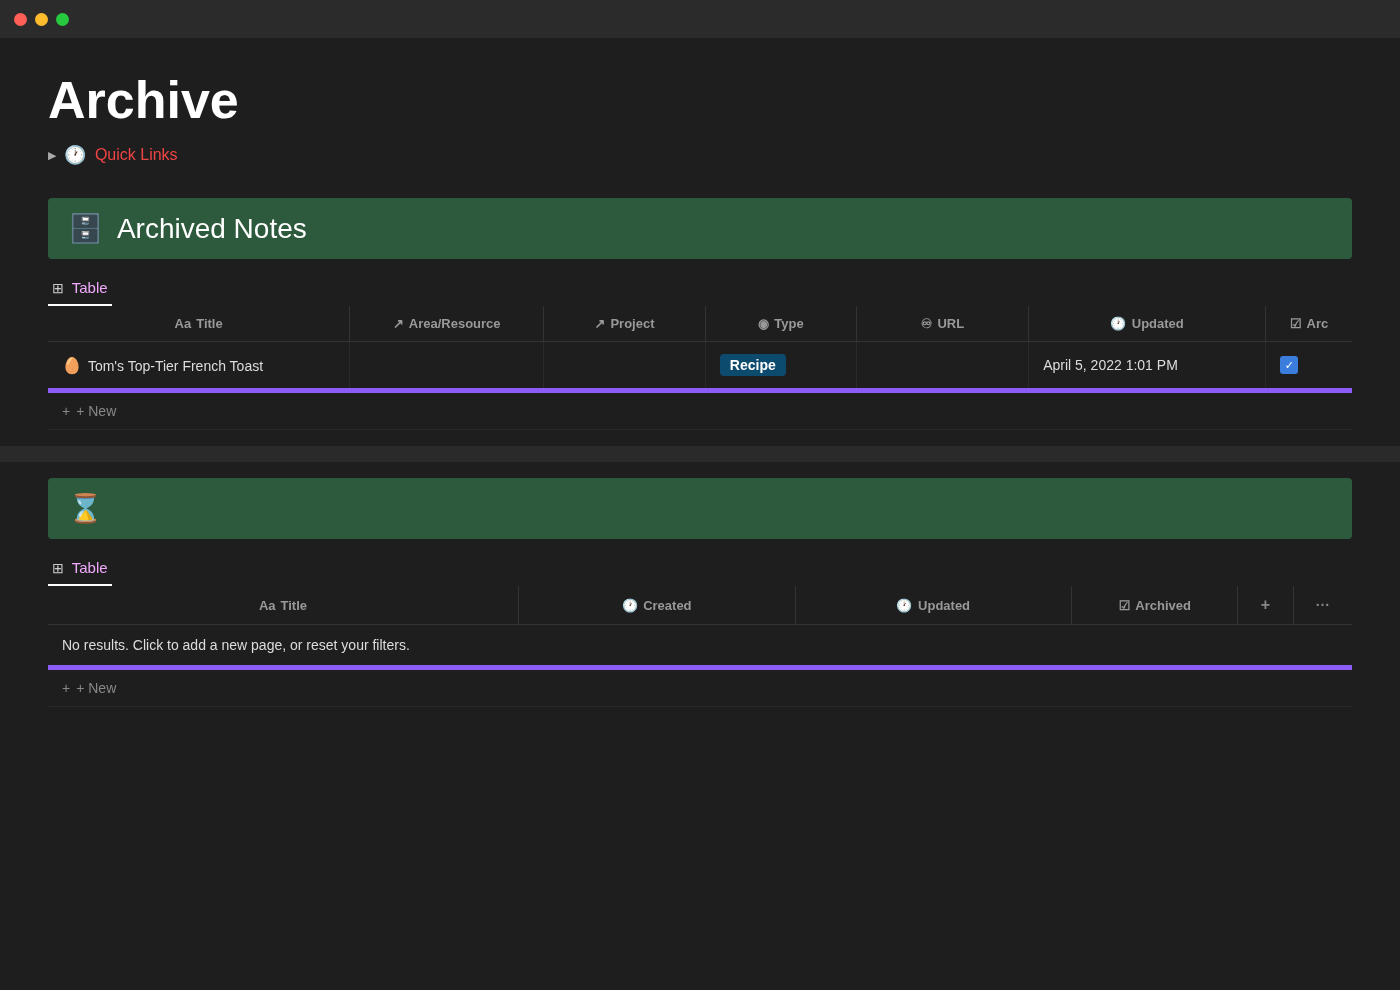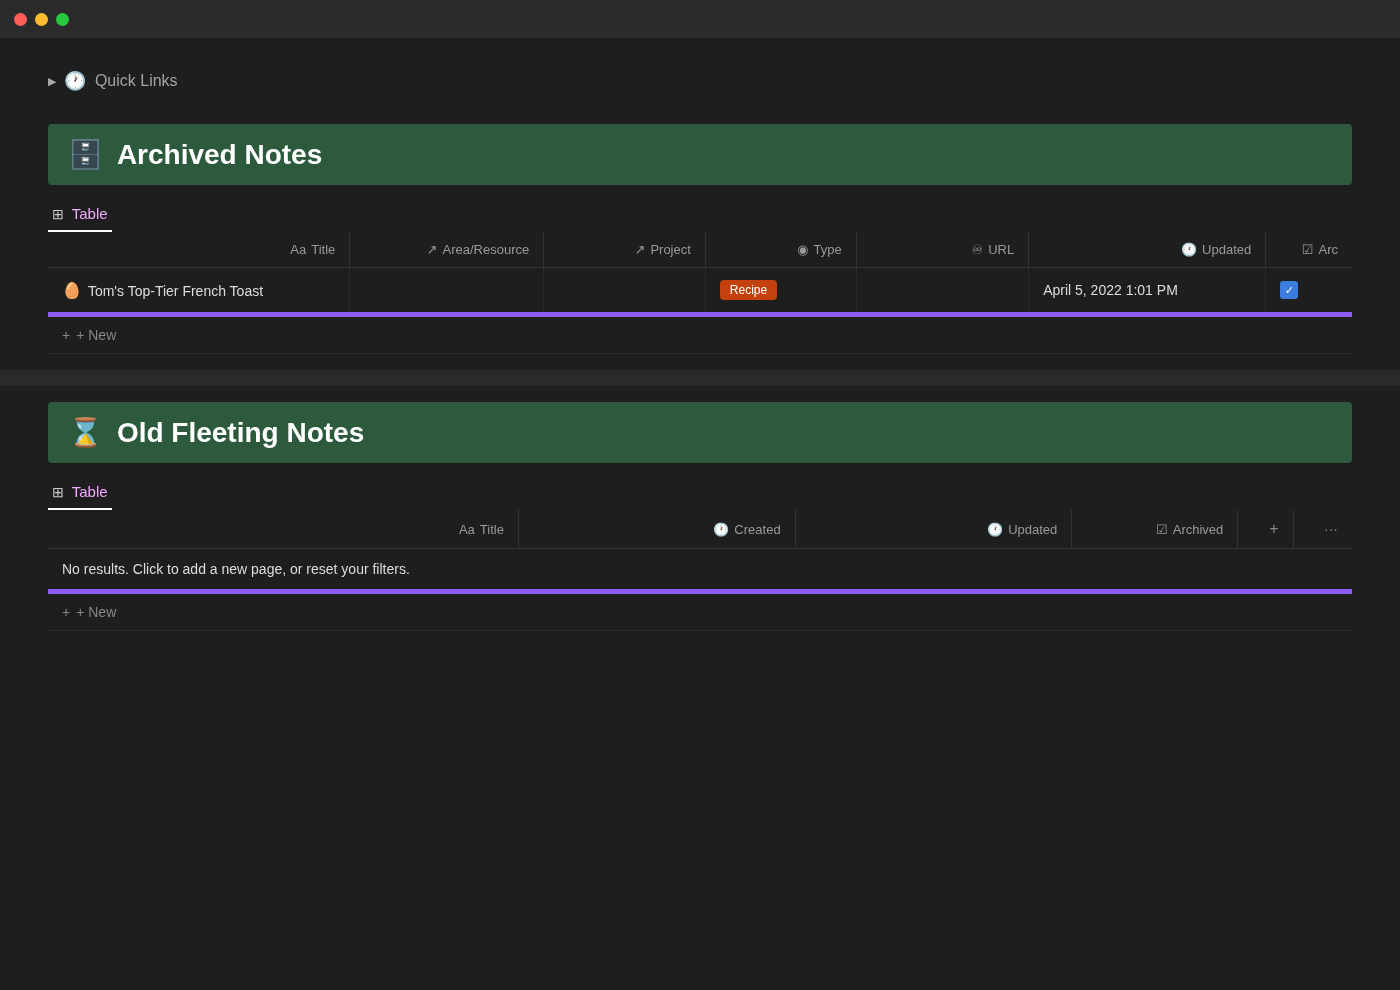--- a/index.html
+++ b/index.html
@@ -54,40 +54,40 @@
       cursor: pointer;
     }
     .triangle-icon {
       font-size: 11px;
       color: #aaa;
     }
     .clock-emoji {
       font-size: 18px;
     }
     .quick-links-text {
-      color: #a3a3a3;
+      color: #ef4444;
       font-size: 16px;
     }
 
     
     .section-header {
       background: #2d5a3d;
       border-radius: 4px;
       padding: 14px 20px;
       display: flex;
       align-items: center;
       gap: 14px;
       margin-bottom: 0;
     }
     .section-emoji {
       font-size: 28px;
     }
     .section-title {
       font-size: 28px;
-      font-weight: 700;
+      font-weight: 400;
       color: #ffffff;
     }
 
     
     .table-view-tab {
       display: flex;
       align-items: center;
       gap: 8px;
       padding: 12px 4px 8px 4px;
       border-bottom: 2px solid #ffffff;
@@ -108,23 +108,23 @@
     
     .data-table {
       width: 100%;
       border-collapse: collapse;
       margin-top: 0;
     }
     .data-table th {
       background: #1e1e1e;
       color: #999999;
       font-size: 13px;
-      font-weight: 400;
+      font-weight: 700;
       padding: 10px 14px;
-      text-align: right;
+      text-align: center;
       border-bottom: 1px solid #333;
       border-right: 1px solid #333;
       white-space: nowrap;
     }
     .data-table th:last-child {
       border-right: none;
     }
     .data-table td {
       padding: 12px 14px;
       border-bottom: 5px solid #8b5cf6;
@@ -144,24 +144,24 @@
     .col-title { width: 280px; }
     .col-area { width: 180px; }
     .col-project { width: 150px; }
     .col-type { width: 140px; }
     .col-url { width: 160px; }
     .col-updated { width: 220px; }
     .col-archived { width: 80px; }
 
     
     .badge-recipe {
-      background: #c2410c;
+      background: #0c4a6e;
       color: #ffffff;
-      font-size: 12px;
-      font-weight: 400;
+      font-size: 14px;
+      font-weight: 700;
       padding: 3px 10px;
       border-radius: 4px;
       display: inline-block;
     }
 
     
     .checkbox-checked {
       width: 18px;
       height: 18px;
       background: #3b7ddd;
@@ -233,20 +233,21 @@
 <body>
 
 <div class="titlebar">
   <div class="traffic-light tl-red"></div>
   <div class="traffic-light tl-yellow"></div>
   <div class="traffic-light tl-green"></div>
 </div>
 
 <div class="main">
 
+  <div class="page-title">Archive</div>
 
   <div class="quick-links-row">
     <span class="triangle-icon">▶</span>
     <span class="clock-emoji">🕐</span>
     <span class="quick-links-text">Quick Links</span>
   </div>
 
   <div class="section-block">
     <div class="section-header">
       <span class="section-emoji">🗄️</span>
@@ -293,21 +294,20 @@
       <span>+</span>
       <span>+ New</span>
     </div>
   </div>
 
   <div class="section-divider"></div>
 
   <div class="section-block">
     <div class="section-header">
       <span class="section-emoji">⌛</span>
-      <span class="section-title">Old Fleeting Notes</span>
     </div>
 
     <div class="table-view-tab">
       <span class="table-icon">⊞</span>
       <span class="table-tab-label">Table</span>
     </div>
 
     <table class="data-table">
       <thead>
         <tr>

